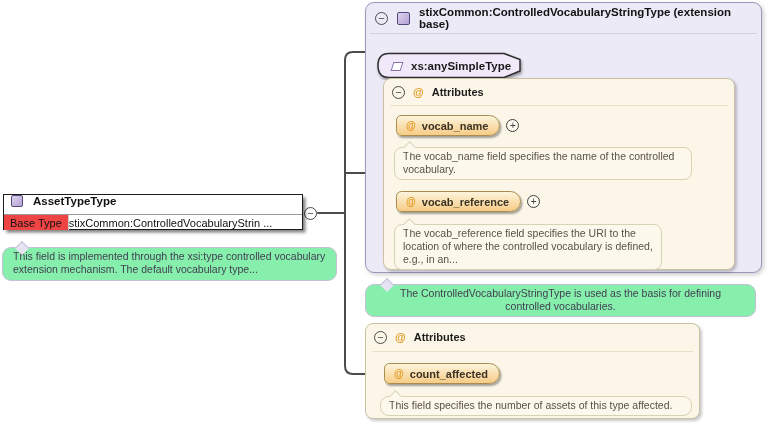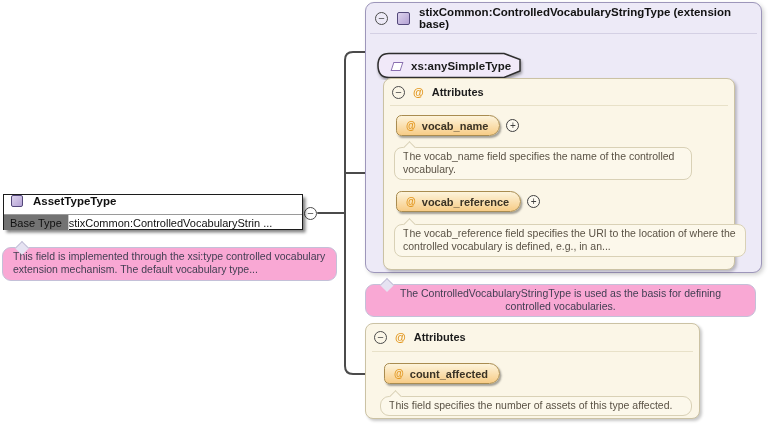--- a/index.html
+++ b/index.html
@@ -76,21 +76,21 @@
     border-radius:8px; padding:2px 8px 3px 8px; box-sizing:border-box;
     font-size:10.5px; line-height:13px; color:#5a5245;
   }
   .tan-note .ptr {
     position:absolute; top:-5px; left:10px; width:8px; height:8px;
     background:#fcf8eb; border-left:1px solid #d9d1b6; border-top:1px solid #d9d1b6;
     transform:rotate(45deg);
   }
   
   .lav-note {
-    position:absolute; background:#f9a8d4; border:1px solid #c4c0d8;
+    position:absolute; background:#86efac; border:1px solid #c4c0d8;
     border-radius:9px; padding:2px 10px 3px 10px; box-sizing:border-box;
     font-size:10.5px; line-height:13px; color:#413e52;
   }
   .lav-note .ptr {
     position:absolute; top:-5px; width:9px; height:9px; background:#e6e3f2;
     border-left:1px solid #c4c0d8; border-top:1px solid #c4c0d8;
     transform:rotate(45deg);
   }
   
   .asset-box {
@@ -100,21 +100,21 @@
   }
   .asset-box .row1 {
     height:19px; display:flex; align-items:flex-start; gap:10px; padding-left:7px;
   }
   .asset-box .row1 .title { font-size:11.5px; font-weight:600; color:#111; }
   .asset-box .row2 {
     height:15px; border-top:1px solid #9a9a9a; display:flex; align-items:stretch;
     font-size:11px; color:#111;
   }
   .asset-box .row2 .cell {
-    background:#737373; padding:0 6px; display:flex; align-items:center;
+    background:#ef4444; padding:0 6px; display:flex; align-items:center;
     border-right:1px solid #c9c9c9; flex:0 0 auto;
   }
   .asset-box .row2 .val {
     display:flex; align-items:center; white-space:nowrap;
     overflow:hidden;
   }
   
   .conn { position:absolute; left:295px; top:40px; width:102px; height:346px; }
   .conn-toggle { position:absolute; left:304px; top:207px; background:#fff; }
 </style>
@@ -167,21 +167,21 @@
       <span>The vocab_name field specifies the name of the controlled vocabulary.</span>
     </div>
 
     <div class="chip-row" style="left:12px; top:112px;">
       <div class="chip">
         <span class="at">@</span>
         <span>vocab_reference</span>
       </div>
       <span class="plus">+</span>
     </div>
-    <div class="tan-note" style="left:10px; top:145px; width:352px;">
+    <div class="tan-note" style="left:10px; top:145px; width:268px;">
       <span class="ptr"></span>
       <span>The vocab_reference field specifies the URI to the location of where the controlled vocabulary is defined, e.g., in an...</span>
     </div>
   </div>
 
   <div class="lav-note" style="left:365px; top:284px; width:391px; min-height:30px;text-align:center;">
     <span class="ptr" style="left:16px;"></span>
     <span>The ControlledVocabularyStringType is used as the basis for defining controlled vocabularies.</span>
   </div>
 

